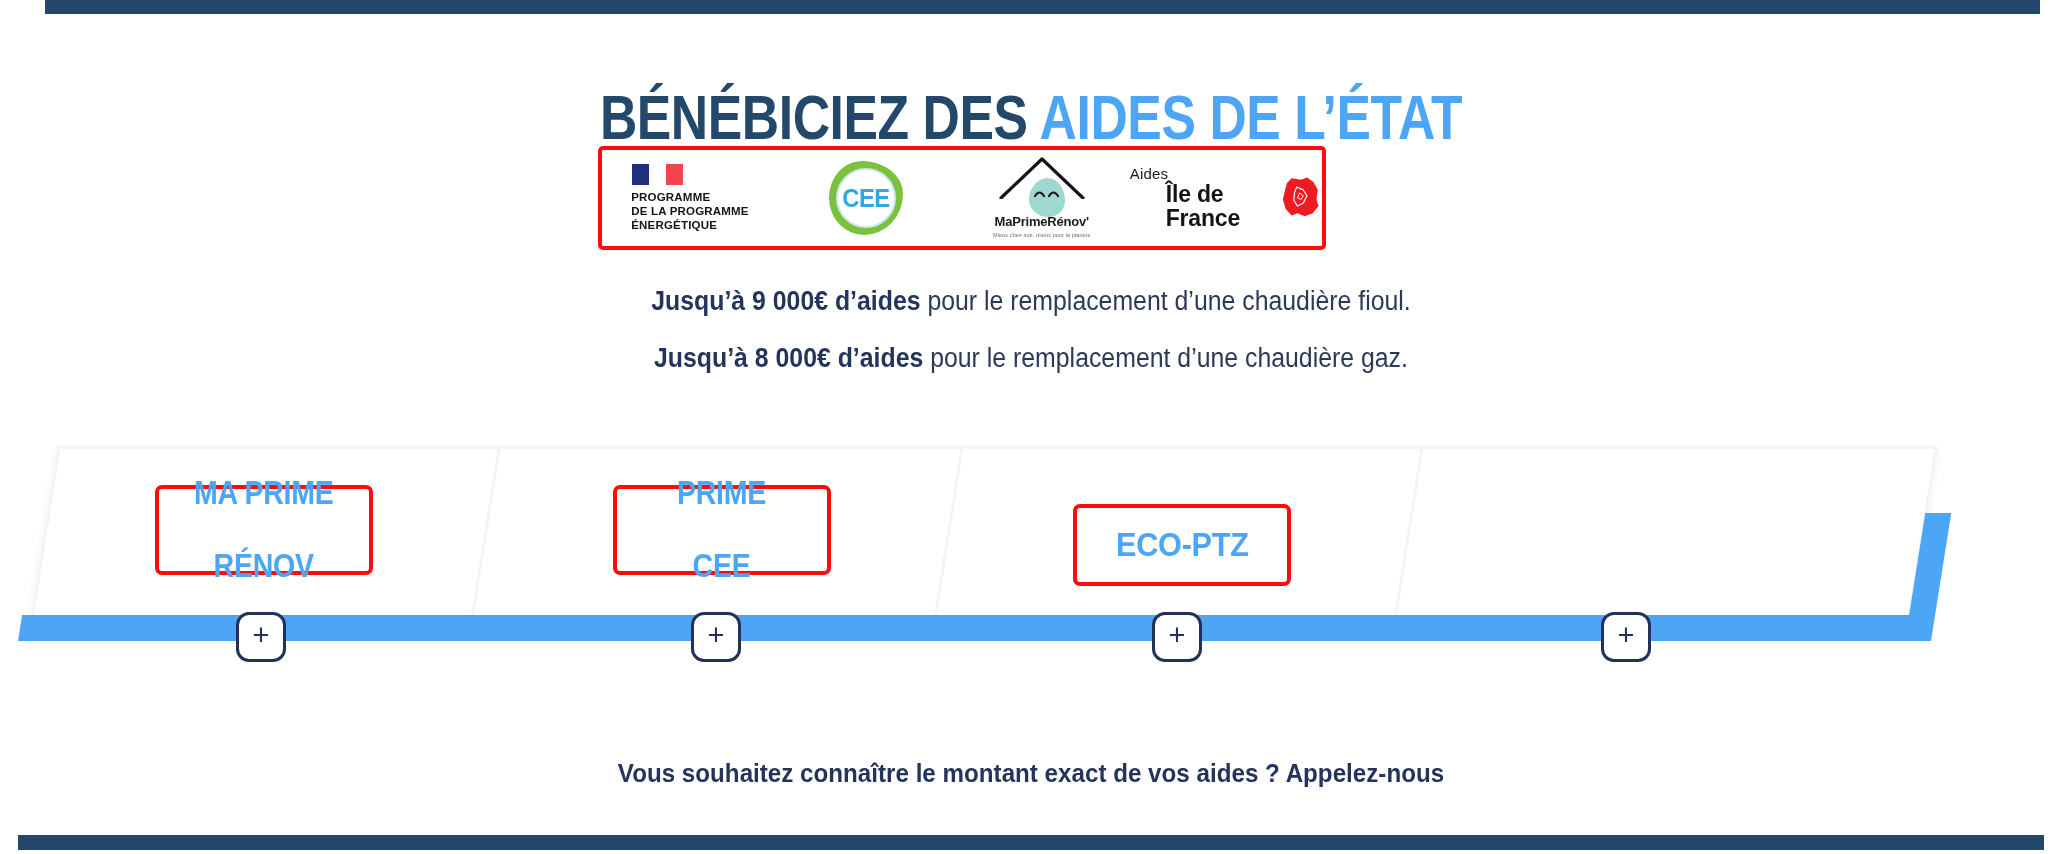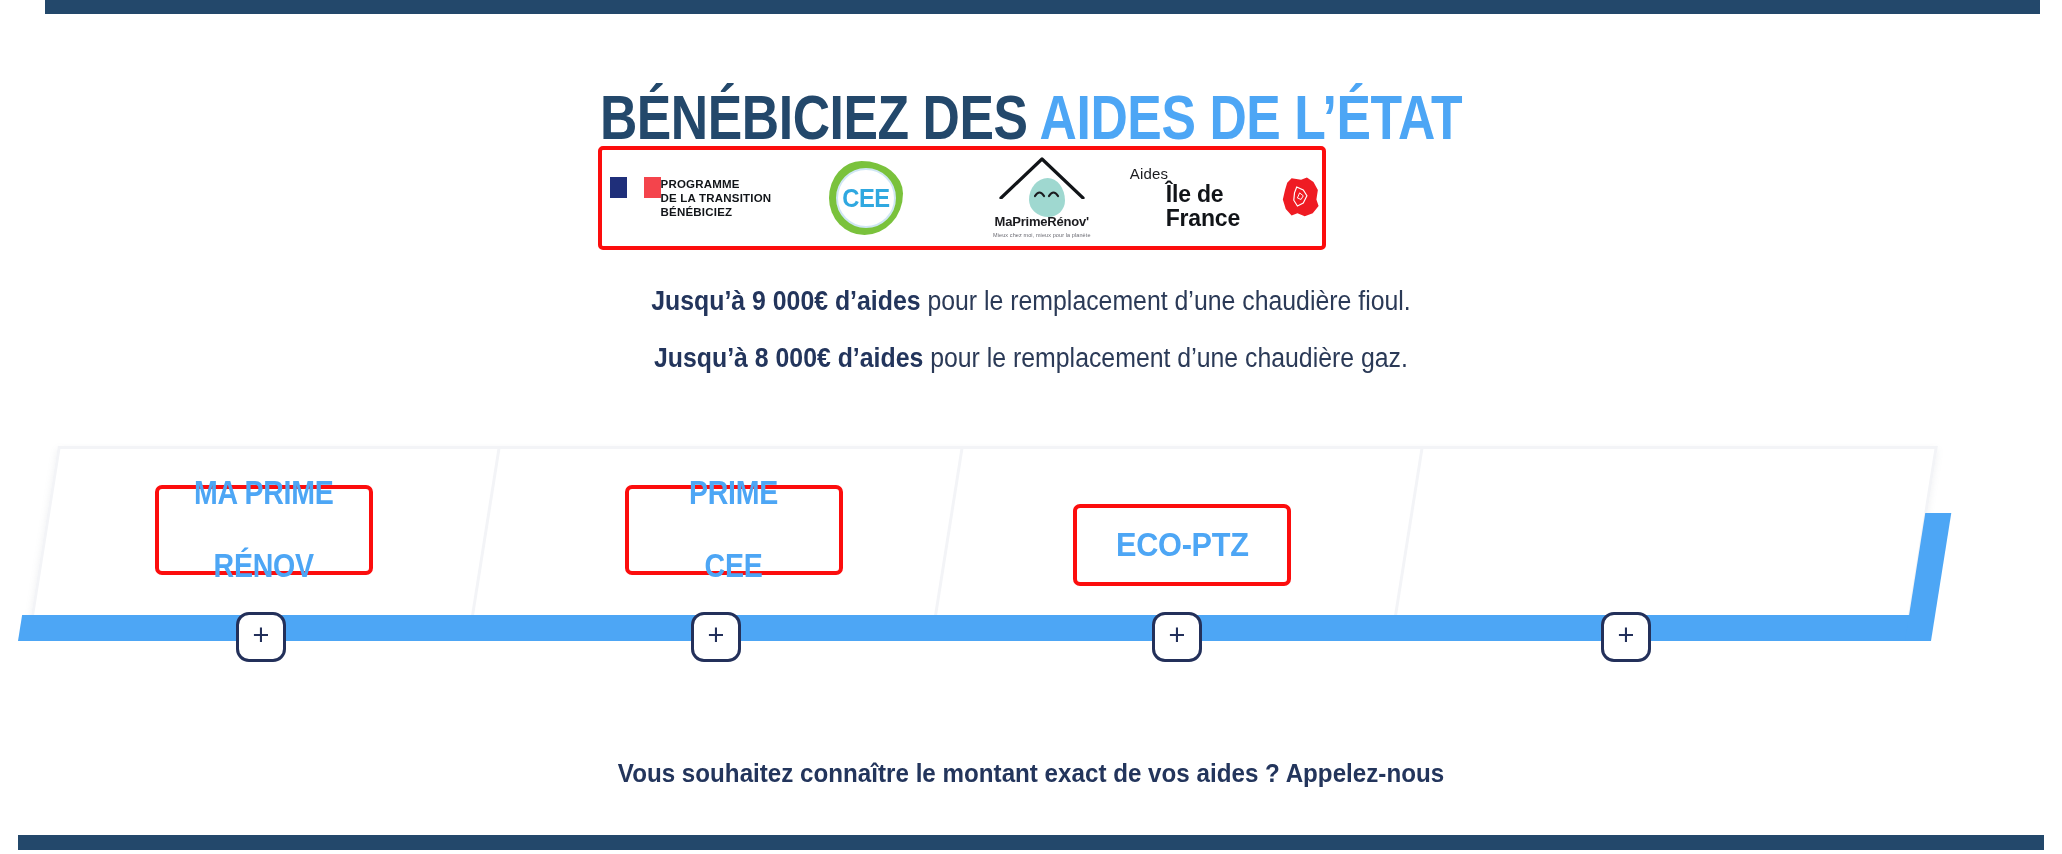--- a/index.html
+++ b/index.html
@@ -68,21 +68,21 @@
   .logo-cell {
     flex: 1 1 0;
     height: 100%;
     display: flex;
     align-items: center;
     justify-content: center;
     position: relative;
   }
 
   
-  .pte { display: flex; flex-direction: row; align-items: flex-start; }
+  .pte { display: flex; flex-direction: column; align-items: flex-start; }
   .pte-flag { display: flex; margin-bottom: 5px; margin-left: 1px; }
   .pte-flag i { display: block; width: 17px; height: 21px; }
   .pte-flag .b { background: #1f2f7a; }
   .pte-flag .w { background: #ffffff; }
   .pte-flag .r { background: #f4444c; }
   .pte-lines {
     font-size: 11.5px;
     font-weight: bold;
     line-height: 1.22;
     color: #111418;
@@ -286,22 +286,22 @@
 
   <div class="logo-cell">
     <div class="pte">
       <div class="pte-flag">
         <i class="b"></i>
           <i class="w"></i>
           <i class="r"></i>
       </div>
       <div class="pte-lines">
         <div>PROGRAMME</div>
-        <div>DE LA TRANSITION</div>
-        <div>BÉNÉBICIEZ</div>
+        <div>DE LA PROGRAMME</div>
+        <div>ÉNERGÉTIQUE</div>
       </div>
     </div>
   </div>
 
   <div class="logo-cell">
     <div class="cee-wrap">
       <div class="cee-blob"></div>
       <div class="cee-inner">
         <div class="cee-text">CEE</div>
       </div>
@@ -354,21 +354,21 @@
   <div class="blue-arm"></div>
 
   <div class="card" style="left:155px; top:55px; width:218px; height:90px;">
     <span>
       <span>MA PRIME</span><br>
       <span>RÉNOV</span>
     </span>
   </div>
   <div class="plus-btn" style="left:236px; top:182px;">+</div>
 
-  <div class="card" style="left:613px; top:55px; width:218px; height:90px;margin-left:12px;">
+  <div class="card" style="left:613px; top:55px; width:218px; height:90px;">
     <span>
       <span>PRIME</span><br>
       <span>CEE</span>
     </span>
   </div>
   <div class="plus-btn" style="left:691px; top:182px;">+</div>
 
   <div class="card" style="left:1073px; top:74px; width:218px; height:82px;align-items:center;">
     <span>ECO-PTZ</span>
   </div>

